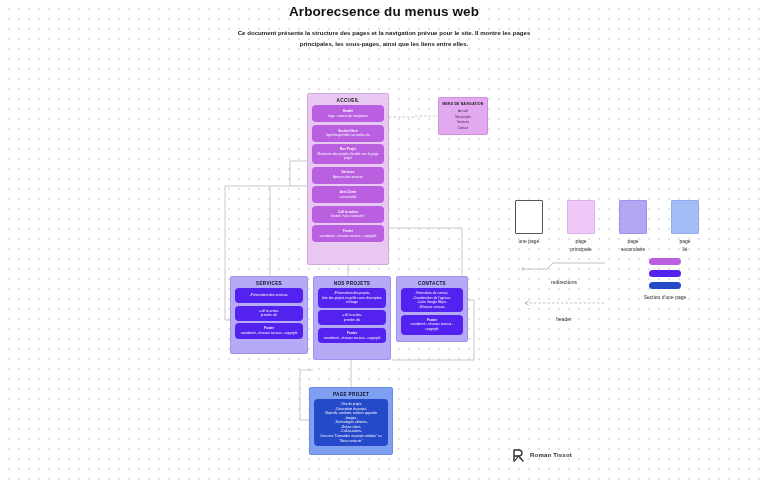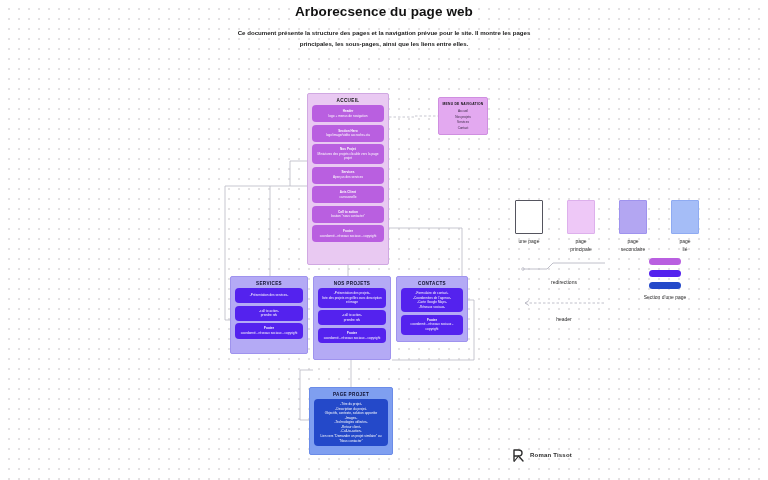--- a/index.html
+++ b/index.html
@@ -124,21 +124,21 @@
   
   .signature { position: absolute; left: 512px; top: 448px;
                display: flex; align-items: center; gap: 5px; }
   .sig-name { font-size: 6px; font-weight: 700; color: #2b2b2b; letter-spacing: .2px; }
 </style>
 </head>
 <body>
 
 <div class="canvas">
 
-  <div class="title">Arborecsence du page web</div>
+  <div class="title">Arborecsence du menus web</div>
   <div class="subtitle">Ce document présente la structure des pages et la navigation prévue pour le site. Il montre les pages principales, les sous-pages, ainsi que les liens entre elles.</div>
 
   <svg class="links">
 
     <path class="dashed" d="M389,117 L414,117 L414,116 L438,116"></path>
 
     <path d="M307,161 L290,161 L290,186 L225,186 L225,320 L230,320"></path>
 
     <path d="M307,186 L290,186"></path>
 

